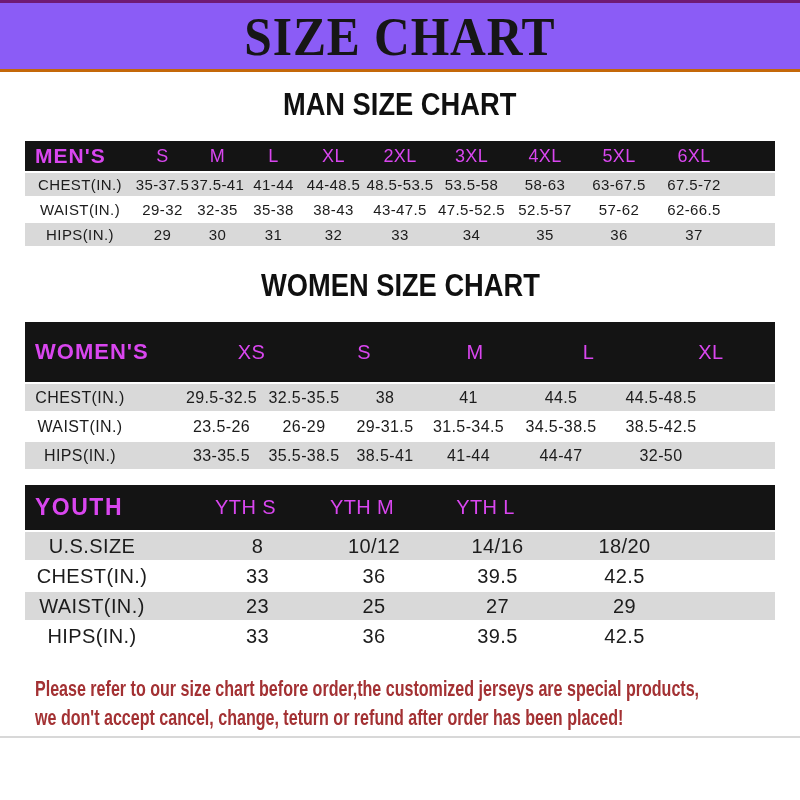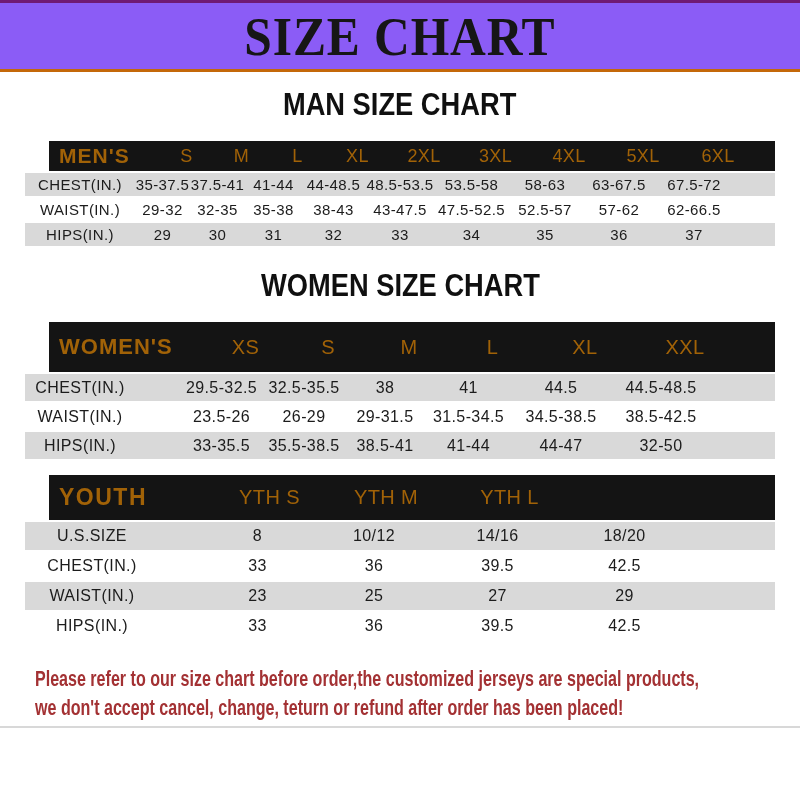--- a/index.html
+++ b/index.html
@@ -20,48 +20,48 @@
   
   .section-title{margin:0;text-align:center;font-weight:bold;color:#101010;line-height:32px;}
   .section-title .title-inner{display:inline-block;font-size:31px;transform:scaleX(0.88);white-space:nowrap;}
   .title-man{margin-top:17px;}
   .title-women{margin-top:24px;}
   .title-youth{margin-top:42px;}
   
   .size-table{margin:18px 25px 0 25px;}
   .youth-table{margin-top:16px;}
   .row{display:grid;align-items:center;margin-bottom:2px;}
-  .row.header{background:#141414;color:#a16207;margin-left:24px;}
+  .row.header{background:#141414;color:#d946ef;}
   .row.gray{background:#D9D9D9;}
   .row.white{background:#FFFFFF;}
   .cell{display:flex;align-items:center;justify-content:center;white-space:nowrap;letter-spacing:0.4px;}
   .row.header .cell.label{justify-content:flex-start;padding-left:10px;font-weight:bold;}
   
   .men-grid{grid-template-columns:110px 55px 55px 57px 63px 70px 73px 74px 74px 76px 1fr;}
   .men-table .row.header{height:30px;}
   .men-table .row.data{height:23px;}
   .men-table .row.header .cell{font-size:18px;}
   .men-table .row.header .cell.label{font-size:21px;letter-spacing:1px;}
   .men-table .row.data .cell{font-size:15px;}
   
   .women-grid{grid-template-columns:155px 83px 82px 80px 87px 98px 102px 1fr;}
   .women-grid .cell:first-child{padding-right:45px;}
-  .women-table .row.header{height:50px;}
+  .women-table .row.header{height:60px;gap:30px;}
   .women-table .row.data{height:27px;}
   .women-table .row.header .cell{font-size:20px;}
   .women-table .row.header .cell.label{font-size:22px;letter-spacing:1px;}
   .women-table .row.data .cell{font-size:16px;}
   
   .youth-grid{grid-template-columns:165px 111px 122px 125px 129px 1fr;text-align:right;}
   .youth-grid .cell:first-child{padding-right:55px;}
   .youth-table .row.header{height:45px;}
   .youth-table .row.data{height:28px;}
   .youth-table .row.header .cell{font-size:20px;}
   .youth-table .row.header .cell.label{font-size:23px;letter-spacing:1.5px;}
-  .youth-table .row.data .cell{font-size:16px;padding-left:24px;}
+  .youth-table .row.data .cell{font-size:20px;padding-left:24px;}
   
   .note-wrap{margin-top:24px;}
   .note{
     margin:0 0 0 35px;line-height:29px;font-size:22px;font-weight:bold;
     color:#A33133;transform:scaleX(0.73);transform-origin:left center;white-space:nowrap;
   }
   .bottom-line{height:2px;background:#D8D8D8;margin-top:4px;}
 </style>
 </head>
 <body>

